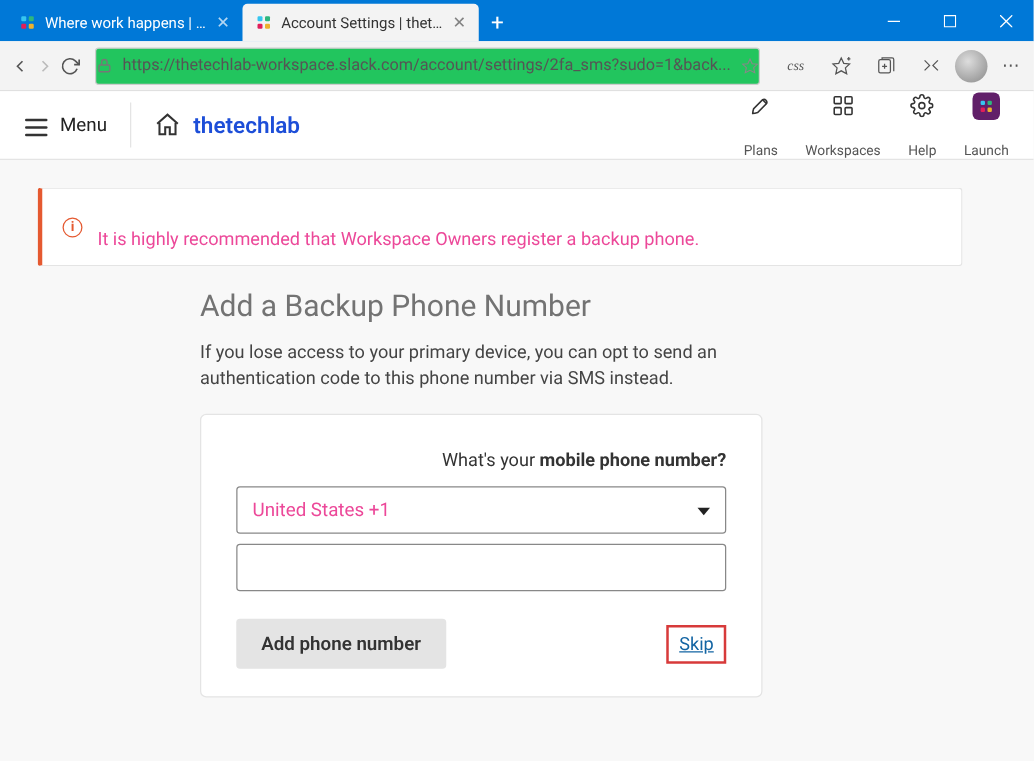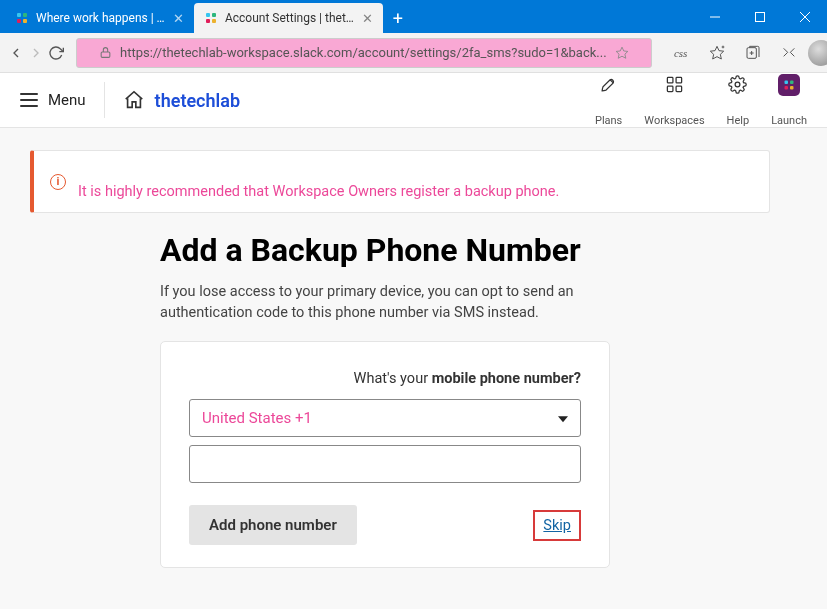--- a/index.html
+++ b/index.html
@@ -15,52 +15,52 @@
 .tab .close { font-size: 13px; cursor: pointer; opacity: 0.7; }
 .tab.active .close { color: #555; }
 .newtab { color: #fff; font-size: 18px; display: flex; align-items: center; padding: 0 10px; cursor: pointer; }
 .winctl { display: flex; }
 .winctl div { width: 45px; height: 33px; display: flex; align-items: center; justify-content: center; color: #fff; cursor: pointer; }
 .winctl svg { width: 10px; height: 10px; stroke: #fff; fill: none; }
 
 .toolbar { background: #f3f3f3; height: 40px; display: flex; align-items: center; padding: 0 8px; gap: 4px; border-bottom: 1px solid #e0e0e0; }
 .nav-btn { width: 32px; height: 32px; display: flex; align-items: center; justify-content: center; cursor: pointer; color: #555; border-radius: 4px; }
 .nav-btn.disabled { color: #bbb; }
-.addrbar { flex: 1; display: flex; align-items: center; background: #f9a8d4; border: 1px solid #ccc; border-radius: 3px; height: 30px; margin: 0 8px; padding: 0 22px; gap: 8px; }
+.addrbar { flex: 1; display: flex; align-items: center; background: #22c55e; border: 1px solid #ccc; border-radius: 3px; height: 30px; margin: 0 8px; padding: 0 0; gap: 8px; }
 .addrbar .lock { color: #777; }
 .addrbar .url { flex: 1; font-size: 13px; color: #555; white-space: nowrap; overflow: hidden; text-overflow: ellipsis; }
 .addrbar .star { color: #888; }
 .tool-icons { display: flex; align-items: center; gap: 2px; }
 .tool-icon { width: 34px; height: 32px; display: flex; align-items: center; justify-content: center; color: #555; cursor: pointer; }
 .avatar { width: 26px; height: 26px; border-radius: 50%; background: radial-gradient(circle at 40% 35%, #ddd, #888); cursor: pointer; }
 .ellipsis { font-size: 14px; letter-spacing: 1px; cursor: pointer; color: #555; padding: 0 10px; }
 
 
 .slack-header { background: #fff; height: 55px; display: flex; align-items: center; border-bottom: 1px solid #e4e4e4; padding: 0 20px; }
-.menu-btn { display: flex; align-items: center; gap: 10px; cursor: pointer; color: #222; }
+.menu-btn { display: flex; align-items: flex-end; gap: 10px; cursor: pointer; color: #222; }
 .ham { display: flex; flex-direction: column; gap: 4px; }
 .ham span { display: block; width: 18px; height: 2px; background: #333; border-radius: 1px; }
 .menu-label { font-size: 15px; }
 .divider { width: 1px; height: 36px; background: #e4e4e4; margin: 0 18px; }
 .home-icon { color: #333; margin-right: 10px; }
 .workspace-name { font-size: 18px; font-weight: 600; color: #1d4ed8; }
 .header-right { margin-left: auto; display: flex; gap: 22px; align-items: flex-start; }
 .header-item { display: flex; flex-direction: column; align-items: center; gap: 18px; cursor: pointer; color: #333; }
 .header-item .ico { height: 22px; display: flex; align-items: center; justify-content: center; }
 .header-item .lbl { font-size: 11px; color: #555; }
 .launch-ico { width: 22px; height: 22px; background: #611f69; border-radius: 5px; display: flex; align-items: center; justify-content: center; position: relative; }
 
 
 .content { padding: 22px 30px; background: #f8f8f8; }
 .banner { background: #fff; border: 1px solid #e4e4e4; border-left: 4px solid #e55930; border-radius: 3px; padding: 12px 16px; display: flex; align-items: center; gap: 12px; margin-bottom: 18px; max-width: 740px; }
 .banner .info-i { width: 16px; height: 16px; border: 1.5px solid #e55930; border-radius: 50%; display: flex; align-items: center; justify-content: center; color: #e55930; font-size: 11px; font-weight: bold; flex-shrink: 0; }
 .banner-text { font-size: 14.5px; color: #ec4899; margin-top: 20px; }
 
 .form-area { max-width: 450px; margin-left: 130px; }
-.page-title { font-size: 32px; font-weight: 700; color: #000000; margin-bottom: 12px; }
+.page-title { font-size: 24px; font-weight: 400; color: #737373; margin-bottom: 12px; }
 .page-desc { font-size: 14.5px; color: #444; line-height: 1.45; margin-bottom: 18px; }
 
 .card { background: #fff; border: 1px solid #e4e4e4; border-radius: 5px; padding: 28px 28px 22px; margin-bottom: 28px; }
 .field-label { font-size: 14.5px; color: #333; margin-bottom: 12px; text-align: right; }
 .field-label b { font-weight: 700; }
 .select-box { width: 100%; border: 1.5px solid #888; border-radius: 3px; height: 38px; display: flex; align-items: center; padding: 0 12px; font-size: 15px; color: #ec4899; margin-bottom: 8px; cursor: pointer; position: relative; }
 .select-box::after { content: ""; position: absolute; right: 12px; top: 50%; transform: translateY(-30%); border-left: 5px solid transparent; border-right: 5px solid transparent; border-top: 6px solid #222; }
 .text-input { width: 100%; border: 1.5px solid #888; border-radius: 3px; height: 38px; padding: 0 12px; font-size: 15px; background: #fff; }
 .card-actions { display: flex; align-items: center; margin-top: 22px; }
 .add-btn { background: #e4e4e4; border: none; border-radius: 3px; padding: 11px 20px; font-size: 15px; font-weight: 600; color: #333; cursor: pointer; }

